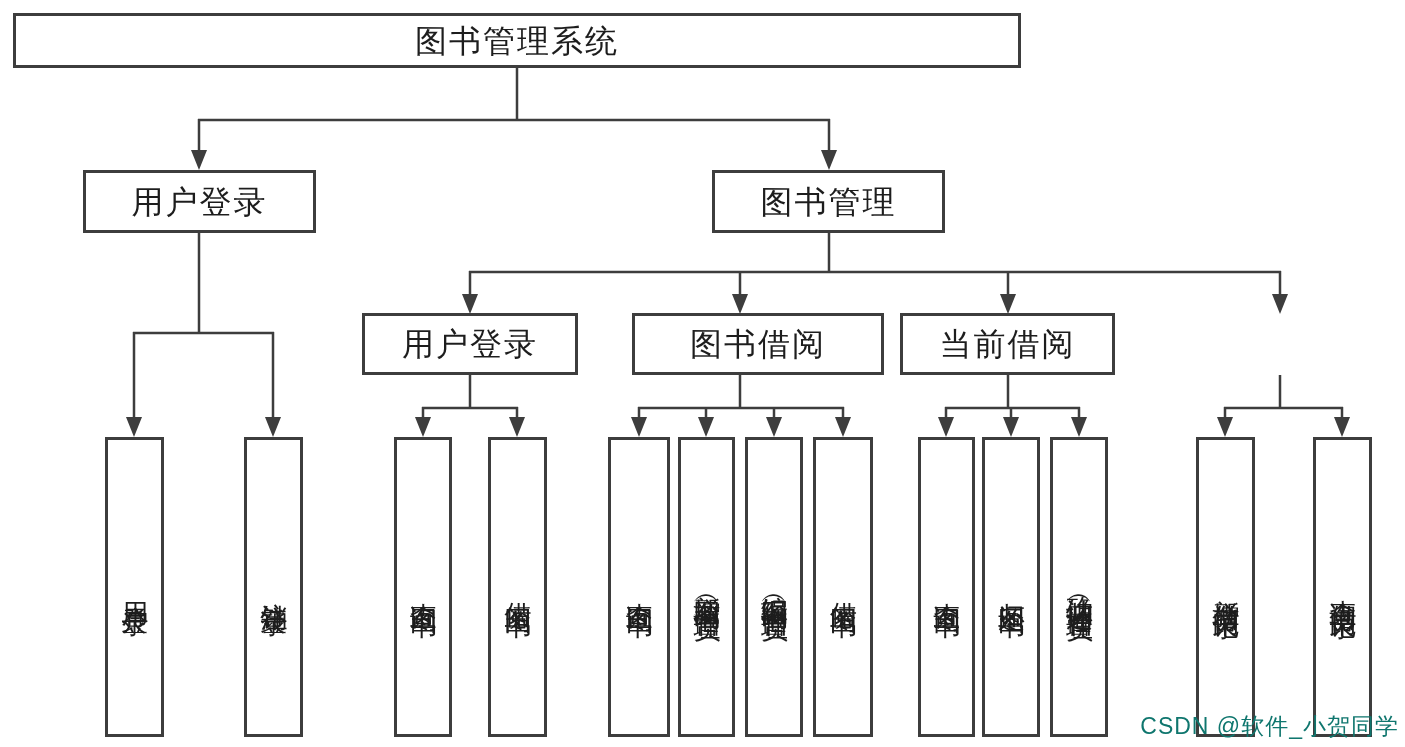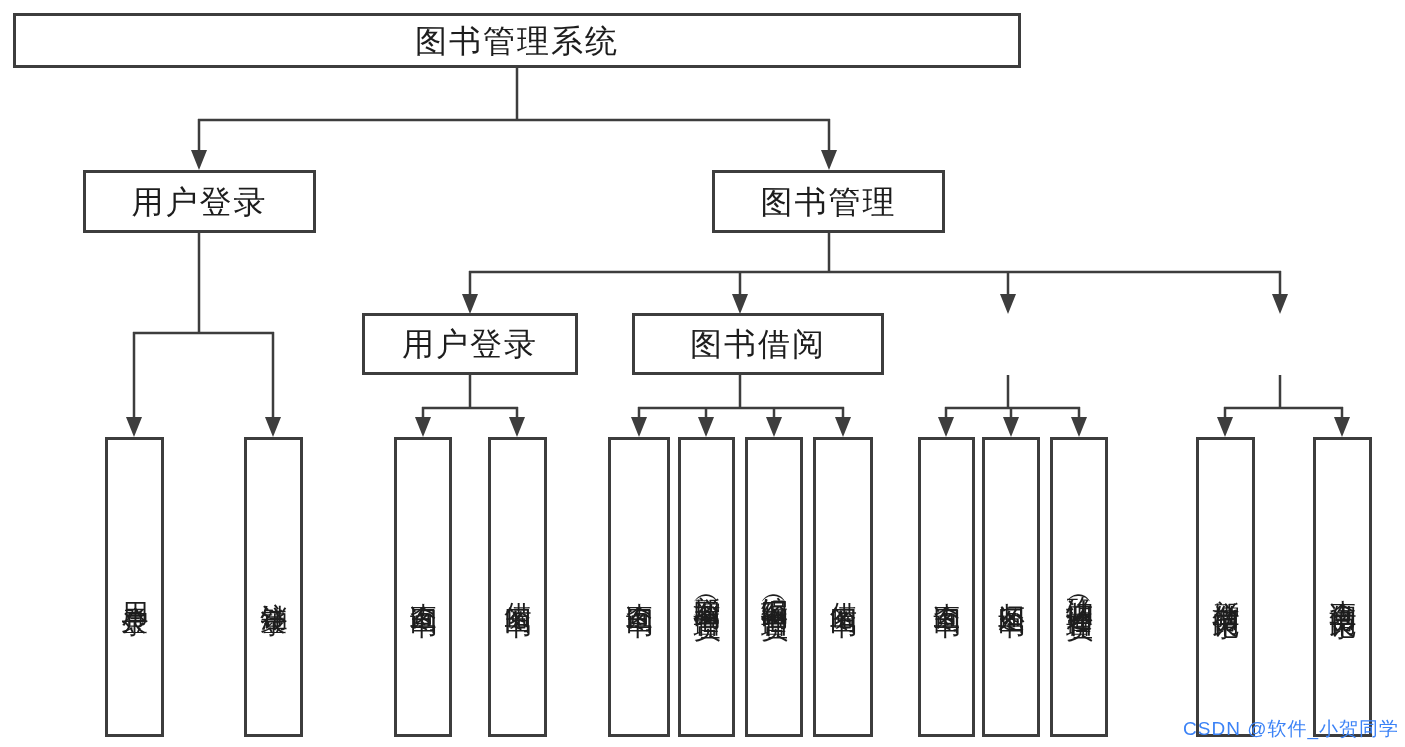--- a/index.html
+++ b/index.html
@@ -39,22 +39,22 @@
     text-orientation: mixed;
     font-size: 27px;
     letter-spacing: 3px;
     line-height: 1;
     white-space: nowrap;
   }
   .watermark {
     position: absolute;
     right: 6px;
     bottom: 5px;
-    font-size: 19px;
-    color: #3b82f6;
+    font-size: 23px;
+    color: #0f766e;
     letter-spacing: 1px;
     z-index: 3;
     white-space: nowrap;
   }
 </style>
 </head>
 <body>
 
 <div class="stage">
 
@@ -108,20 +108,23 @@
   <div class="node hbox" style="left:712px; top:170px; width:233px; height:63px">
     <span>图书管理</span>
   </div>
 
   <div class="node hbox" style="left:362px; top:313px; width:216px; height:62px">
     <span>用户登录</span>
   </div>
   <div class="node hbox" style="left:632px; top:313px; width:252px; height:62px">
     <span>图书借阅</span>
   </div>
+  <div class="node hbox" style="left:900px; top:313px; width:215px; height:62px">
+    <span>当前借阅</span>
+  </div>
 
   <div class="node vbox" style="left:105px; top:437px; width:59px; height:300px">
     <span>用户登录</span>
   </div>
   <div class="node vbox" style="left:244px; top:437px; width:59px; height:300px">
     <span>注销登录</span>
   </div>
 
   <div class="node vbox" style="left:394px; top:437px; width:58px; height:300px">
     <span>查询图书</span>

